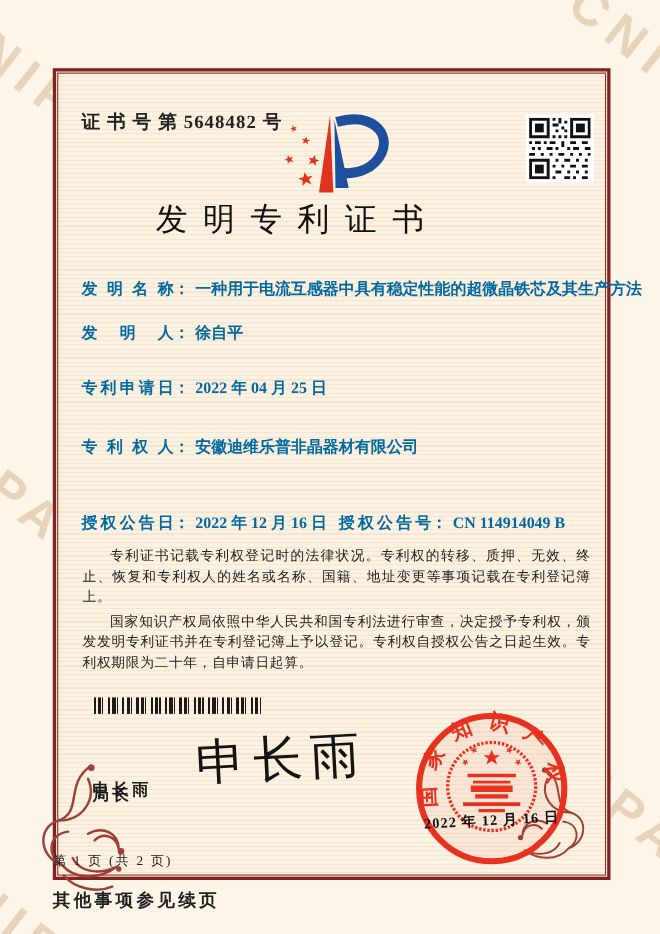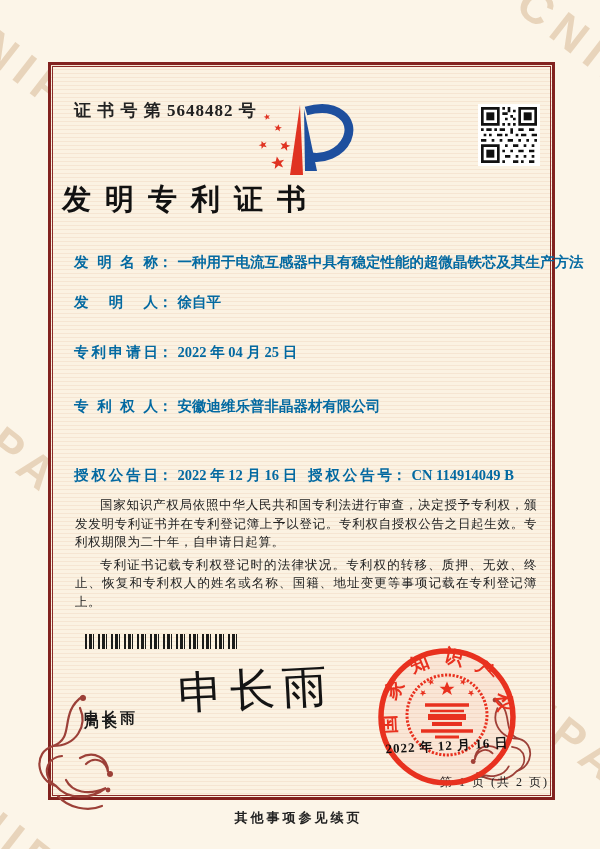--- a/index.html
+++ b/index.html
@@ -36,21 +36,21 @@
   }
   
   .cert-no{
     position:absolute;left:74px;top:99px;z-index:3;
     font-size:17px;color:#222;letter-spacing:1px;font-weight:600;
   }
   .logo{position:absolute;left:243px;top:102px;z-index:3;}
   .qr{position:absolute;left:478px;top:104px;z-index:3;background:#fff;padding:3px;}
   .title{
     position:absolute;left:48px;top:180px;width:431px;z-index:3;
-    text-align:left;font-size:29px;font-weight:bold;color:#111;
+    text-align:center;font-size:29px;font-weight:normal;color:#111;
     letter-spacing:14px;text-indent:14px;
   }
   
   .field-row{
     position:absolute;left:74px;width:470px;z-index:3;
     font-size:14.5px;color:#0369a1;white-space:nowrap;
   }
   .flabel{
     display:inline-block;width:84px;vertical-align:bottom;
     text-align:justify;text-align-last:justify;font-weight:600;
@@ -84,25 +84,25 @@
   
   .seal{position:absolute;left:375px;top:645px;z-index:4;}
   .seal-date{
     position:absolute;left:372px;top:737px;width:150px;z-index:5;
     text-align:center;font-size:13px;font-weight:700;color:#101010;
     letter-spacing:1px;transform:rotate(-3deg);white-space:nowrap;
   }
   
   .page-no{
     position:absolute;left:48px;top:774px;width:501px;z-index:3;
-    text-align:right;font-size:12px;color:#222;letter-spacing:2px;
+    text-align:left;font-size:12px;color:#222;letter-spacing:2px;
   }
   .continuation{
     position:absolute;left:48px;top:809px;width:501px;z-index:3;
-    text-align:center;font-size:13px;color:#222;letter-spacing:3px;font-weight:600;
+    text-align:left;font-size:16px;color:#222;letter-spacing:3px;font-weight:600;
   }
   
   .flourish{position:absolute;z-index:3;pointer-events:none;}
   .fl-bl{left:28px;top:688px;}
   .fl-br{left:438px;top:692px;transform:scaleX(-1);}
 </style>
 </head>
 <body>
 
 <div class="page">
@@ -171,22 +171,22 @@
     <span class="flabel">专利权人</span><span class="fcolon">：</span><span class="fvalue">安徽迪维乐普非晶器材有限公司</span>
   </div>
   <div class="field-row" style="top:466px">
     <span class="flabel">授权公告日</span><span class="fcolon">：</span><span class="fvalue">2022 年 12 月 16 日</span>
     <span class="pair2">
       <span class="flabel">授权公告号</span><span class="fcolon">：</span><span class="fvalue">CN 114914049 B</span>
     </span>
   </div>
 
   <div class="body-text">
+    <p>专利证书记载专利权登记时的法律状况。专利权的转移、质押、无效、终止、恢复和专利权人的姓名或名称、国籍、地址变更等事项记载在专利登记簿上。</p>
     <p>国家知识产权局依照中华人民共和国专利法进行审查，决定授予专利权，颁发发明专利证书并在专利登记簿上予以登记。专利权自授权公告之日起生效。专利权期限为二十年，自申请日起算。</p>
-    <p>专利证书记载专利权登记时的法律状况。专利权的转移、质押、无效、终止、恢复和专利权人的姓名或名称、国籍、地址变更等事项记载在专利登记簿上。</p>
   </div>
 
   <div class="barcode"></div>
 
   <svg class="flourish fl-bl" width="115" height="130" viewBox="0 0 115 130">
     <g stroke="#9c4038" fill="none" stroke-width="2.2" stroke-linecap="round">
       <path d="M55,8 C30,25 48,50 25,58 C48,58 60,38 52,20"></path>
       <path d="M25,58 C5,64 8,92 28,98 C14,90 16,70 34,68"></path>
       <path d="M28,98 C40,112 62,112 78,100 C60,108 44,104 38,92"></path>
       <path d="M52,70 C66,62 80,70 80,84 C78,72 66,68 58,76"></path>

